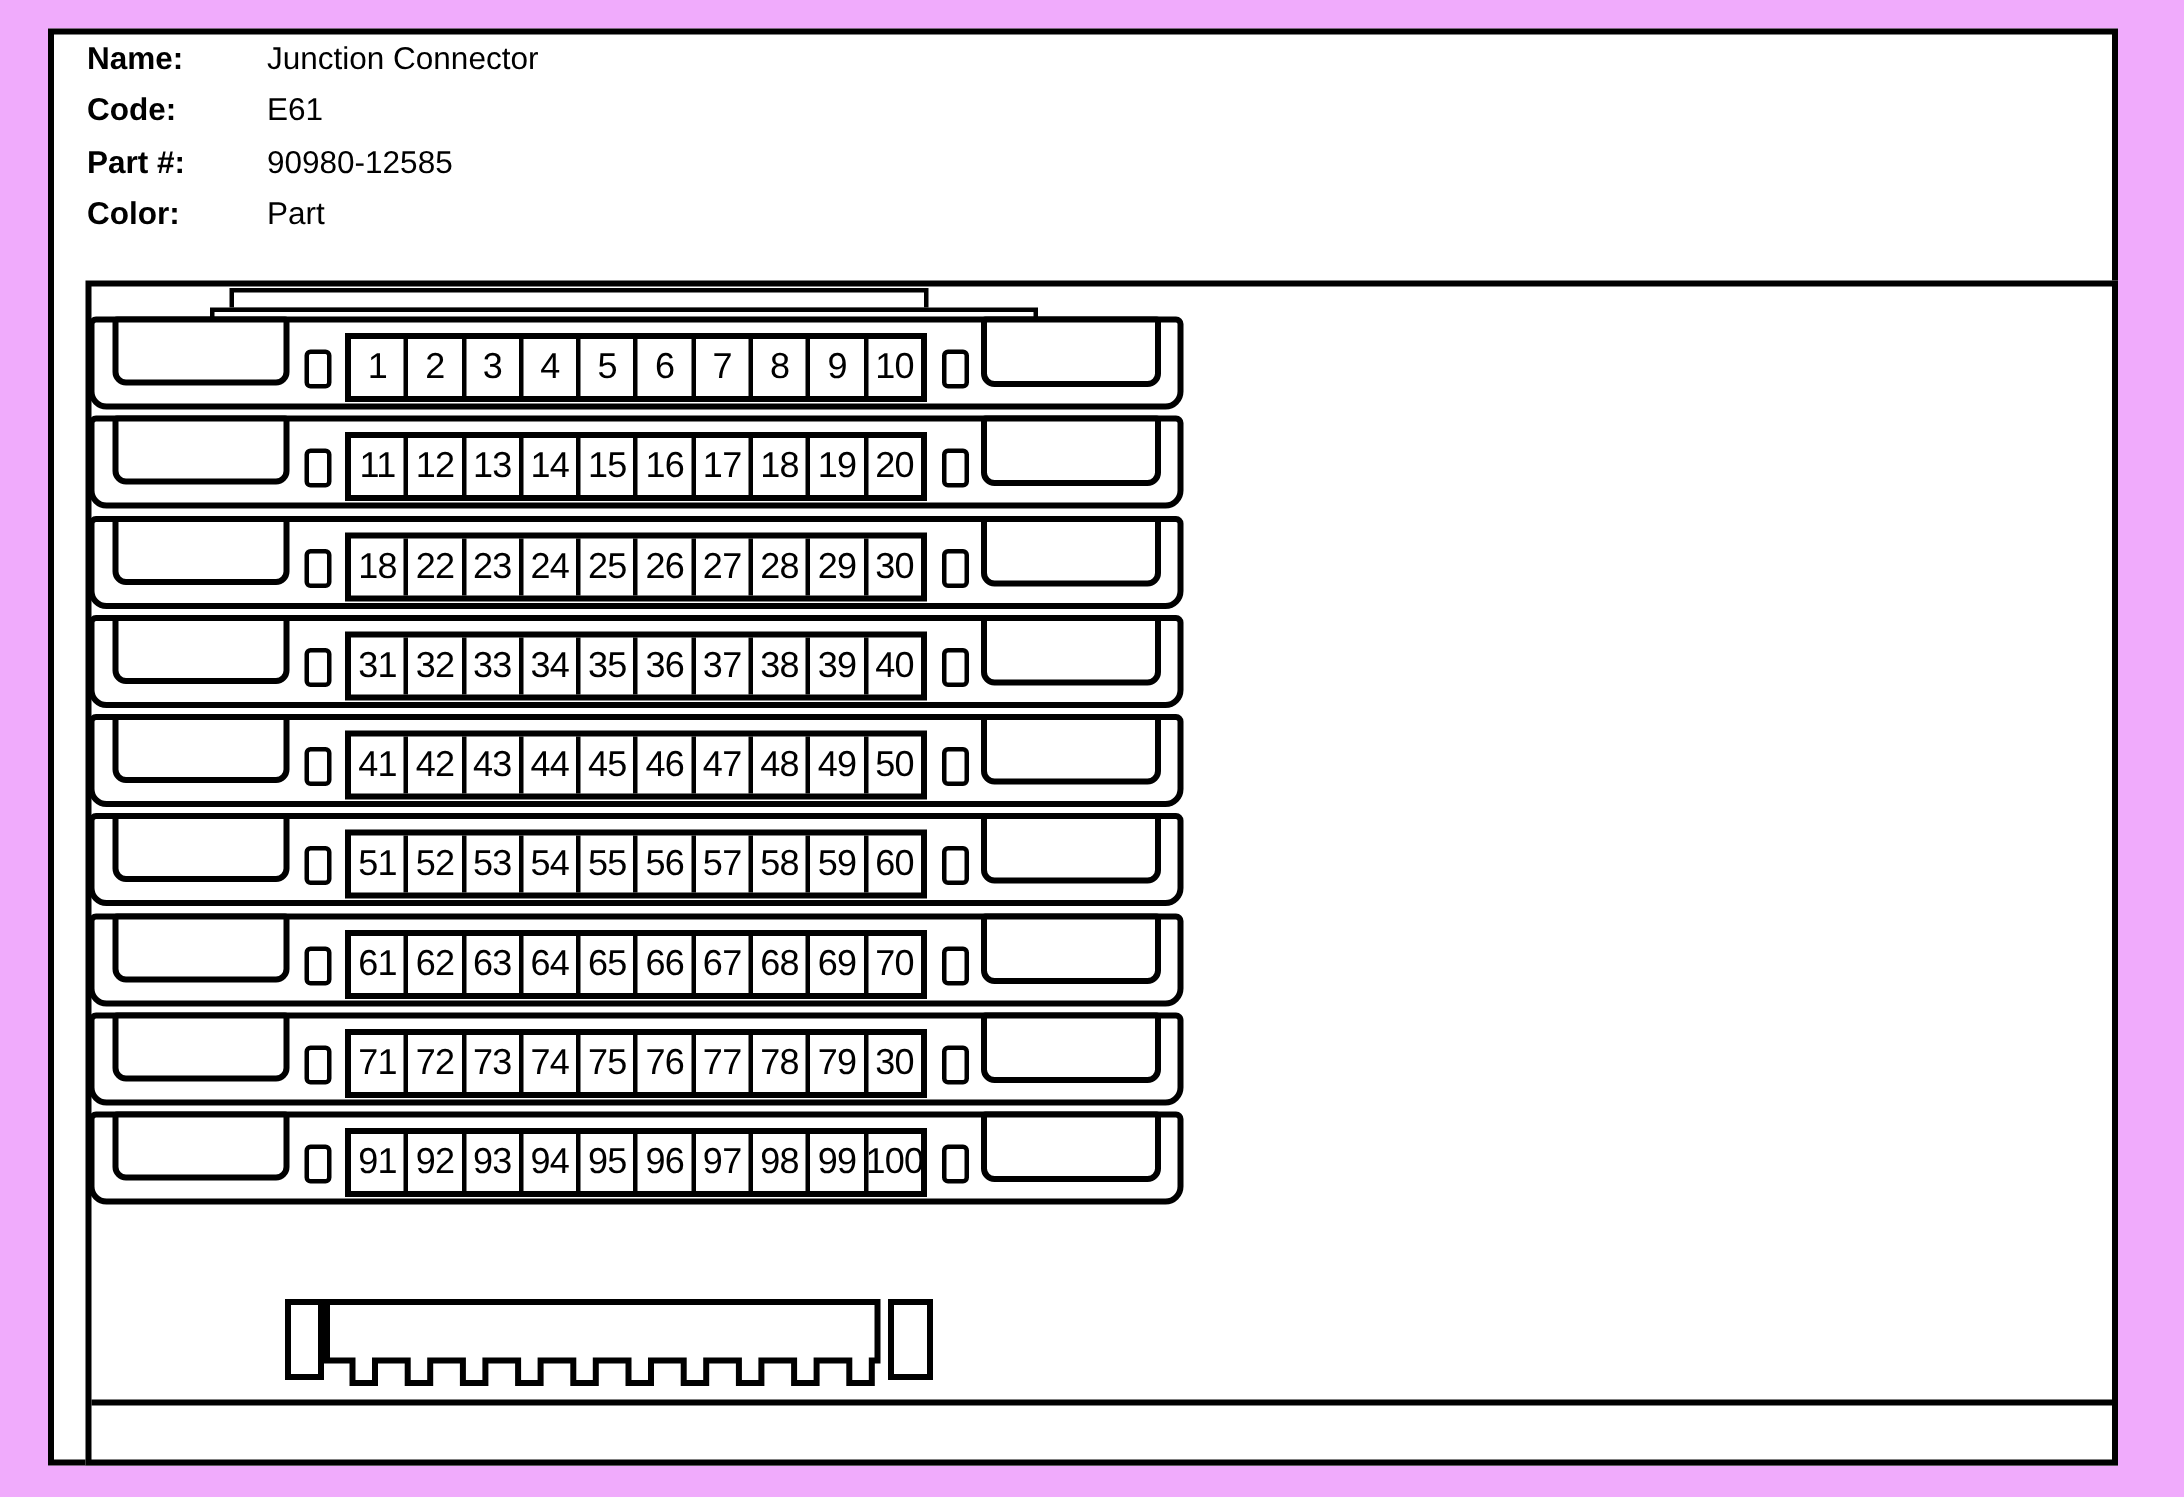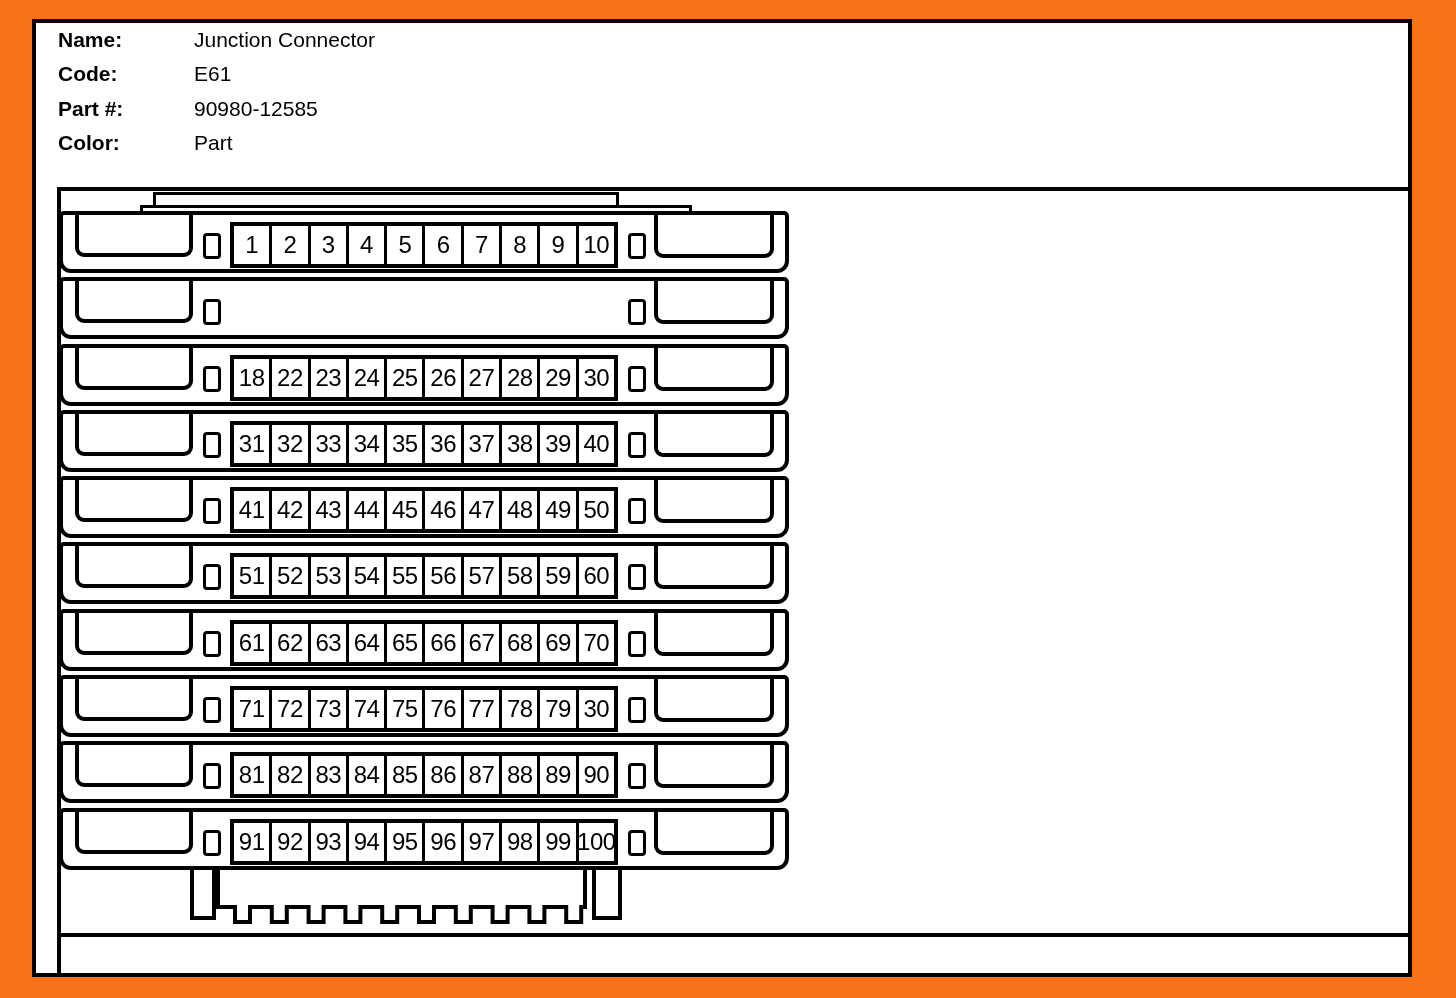--- a/index.html
+++ b/index.html
@@ -1,27 +1,27 @@
 <!DOCTYPE html>
 <html><head>
 <meta charset="utf-8">
 <style>
   html,body{margin:0;padding:0;background:#fff;}
   #stage{
-    position:relative;width:1456px;height:998px;background:#f97316;overflow:hidden;
+    position:relative;width:1456px;height:998px;background:#f0abfc;overflow:hidden;
     font-family:"Liberation Sans",sans-serif;color:#000;
   }
   .abs{position:absolute;box-sizing:border-box;}
   
   .page-border{left:32px;top:19px;width:1380px;height:958px;border:4px solid #000;background:#fff;}
   
   .header-block{left:58px;top:28px;width:600px;}
   .hdr-row{display:flex;height:34.4px;align-items:flex-start;}
   .hdr-label{width:120px;font-size:21px;font-weight:bold;letter-spacing:0;}
-  .hdr-value{font-size:21px;margin-left:16px;}
+  .hdr-value{font-size:21px;}
   
   .diagram-frame{left:57px;top:187px;width:1355px;height:790px;border:4px solid #000;background:#fff;}
   
   .lip-main{left:153px;top:192px;width:466px;height:16px;border:3px solid #000;background:#fff;}
   .lip-flange{left:140px;top:205px;width:552px;height:10px;border:3px solid #000;background:#fff;}
   
   .rows-host{left:59px;top:211px;width:730px;}
   .conn-row{
     position:relative;box-sizing:border-box;width:730px;height:62px;margin-bottom:4.3px;
     border:4px solid #000;border-radius:5px 5px 12px 12px;background:#fff;
@@ -92,20 +92,32 @@
           <div class="pin-cell">9</div>
           <div class="pin-cell">10</div>
         </div>
     <div class="abs rib rib-right"></div>
     <div class="abs tab-right"></div>
   </div>
 
   <div class="conn-row">
     <div class="abs tab-left"></div>
     <div class="abs rib rib-left"></div>
+    <div class="abs pin-group">
+          <div class="pin-cell">11</div>
+          <div class="pin-cell">12</div>
+          <div class="pin-cell">13</div>
+          <div class="pin-cell">14</div>
+          <div class="pin-cell">15</div>
+          <div class="pin-cell">16</div>
+          <div class="pin-cell">17</div>
+          <div class="pin-cell">18</div>
+          <div class="pin-cell">19</div>
+          <div class="pin-cell">20</div>
+        </div>
     <div class="abs rib rib-right"></div>
     <div class="abs tab-right"></div>
   </div>
 
   <div class="conn-row">
     <div class="abs tab-left"></div>
     <div class="abs rib rib-left"></div>
     <div class="abs pin-group">
           <div class="pin-cell">18</div>
           <div class="pin-cell">22</div>
@@ -210,38 +222,20 @@
           <div class="pin-cell">76</div>
           <div class="pin-cell">77</div>
           <div class="pin-cell">78</div>
           <div class="pin-cell">79</div>
           <div class="pin-cell">30</div>
         </div>
     <div class="abs rib rib-right"></div>
     <div class="abs tab-right"></div>
   </div>
 
-  <div class="conn-row">
-    <div class="abs tab-left"></div>
-    <div class="abs rib rib-left"></div>
-    <div class="abs pin-group">
-          <div class="pin-cell">81</div>
-          <div class="pin-cell">82</div>
-          <div class="pin-cell">83</div>
-          <div class="pin-cell">84</div>
-          <div class="pin-cell">85</div>
-          <div class="pin-cell">86</div>
-          <div class="pin-cell">87</div>
-          <div class="pin-cell">88</div>
-          <div class="pin-cell">89</div>
-          <div class="pin-cell">90</div>
-        </div>
-    <div class="abs rib rib-right"></div>
-    <div class="abs tab-right"></div>
-  </div>
 
   <div class="conn-row">
     <div class="abs tab-left"></div>
     <div class="abs rib rib-left"></div>
     <div class="abs pin-group">
           <div class="pin-cell">91</div>
           <div class="pin-cell">92</div>
           <div class="pin-cell">93</div>
           <div class="pin-cell">94</div>
           <div class="pin-cell">95</div>

